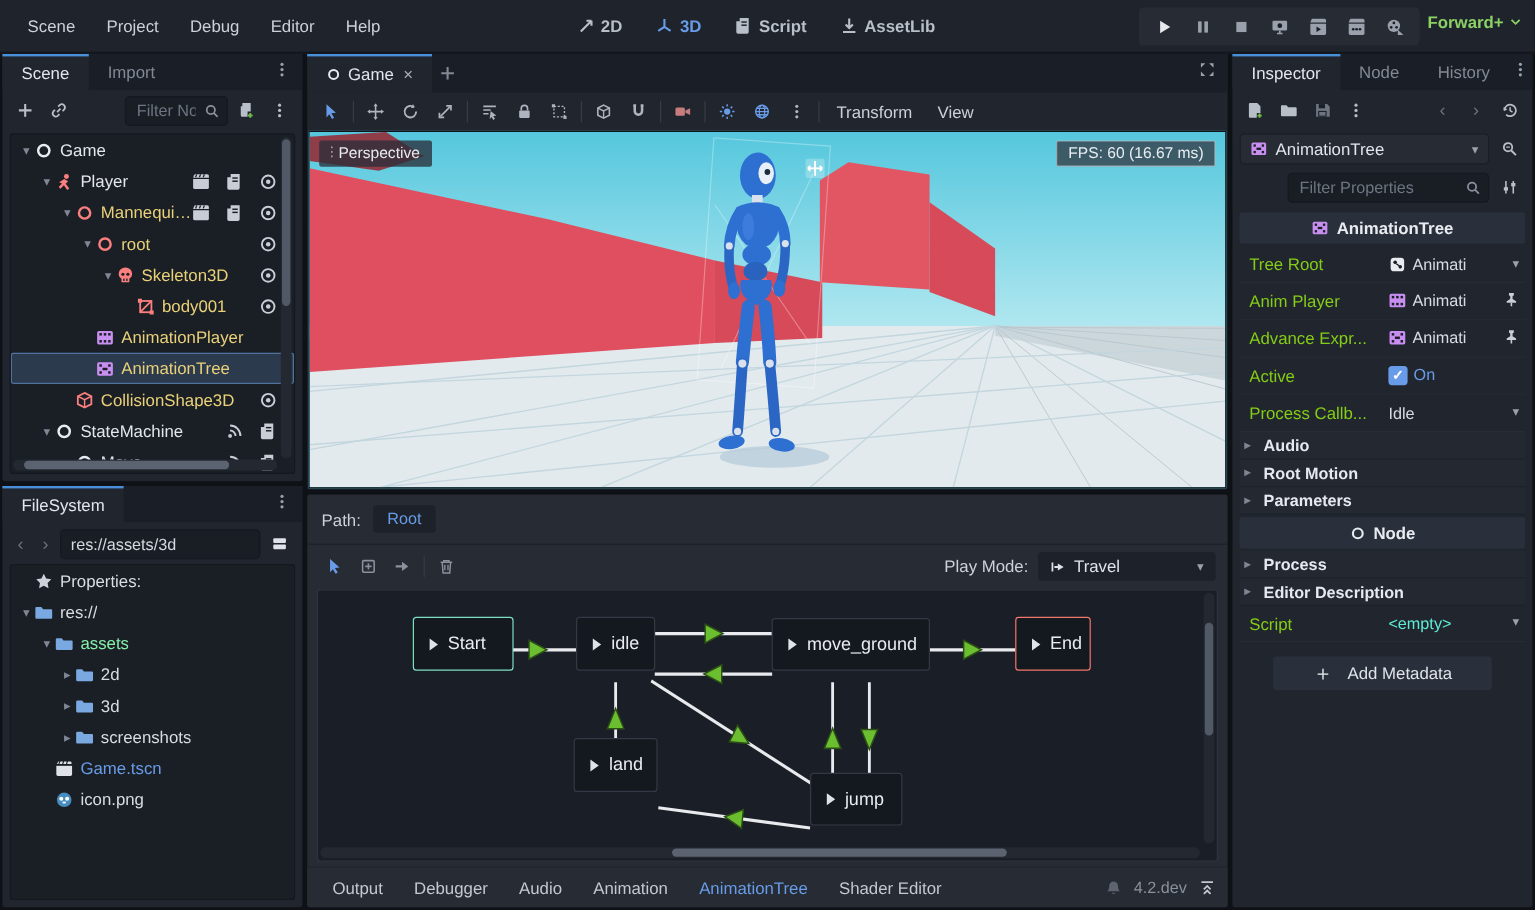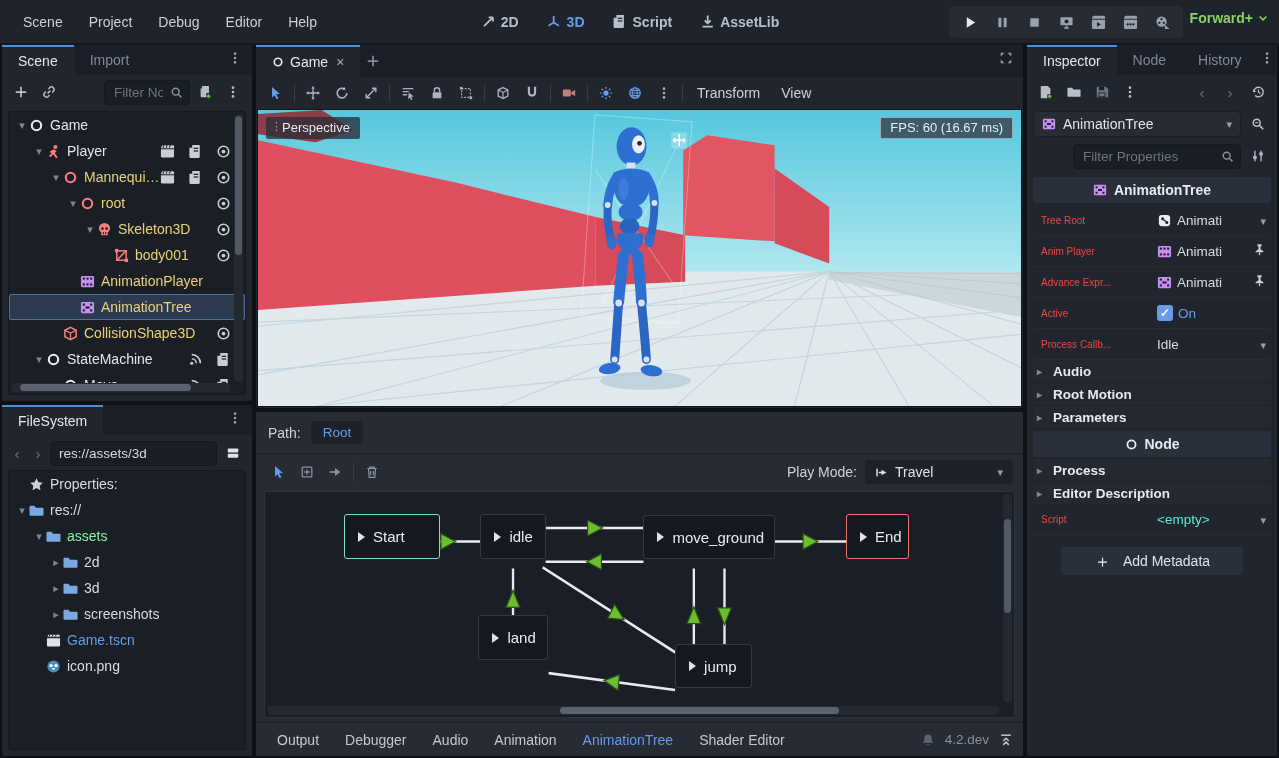--- a/index.html
+++ b/index.html
@@ -96,22 +96,22 @@
   
   .right-col { width:250px; flex:0 0 250px; }
   .insp-toolbar { display:flex; align-items:center; padding:4px 6px; gap:2px;}
   .res-row { display:flex; align-items:center; gap:4px; padding:2px 6px;}
   .res-btn { flex:1; background:#262b34; border:1px solid #1a1f26; border-radius:4px; display:flex; align-items:center; gap:7px; padding:4px 8px; color:#e2e5ea;}
   .res-btn .chev { margin-left:auto; color:#9aa1ac; font-size:11px;}
   .filter-row { display:flex; align-items:flex-end; gap:4px; padding:4px 6px;}
   .insp-scroll { flex:1; overflow:hidden; padding:4px 6px 0 6px; display:flex; flex-direction:column; gap:0; }
   .category { background:#2a303b; border-radius:2px; height:26px; display:flex; align-items:center; justify-content:center; gap:7px; font-weight:bold; color:#e8ebef; margin-bottom:2px;}
   .prop-row { display:flex; align-items:center; min-height:31px; padding:0 2px 0 8px; border-bottom:1px solid #262b34;}
-  .prop-row .plabel { color:#ef4444; font-size:10px; flex:1; overflow:hidden; white-space:nowrap; text-overflow:ellipsis;}
-  .prop-val { display:flex; align-items:flex-end; gap:5px; width:112px; flex:0 0 112px; color:#d8dce2; font-size:13.5px;}
+  .prop-row .plabel { color:#84cc16; font-size:14px; flex:1; overflow:hidden; white-space:nowrap; text-overflow:ellipsis;}
+  .prop-val { display:flex; align-items:flex-start; gap:5px; width:112px; flex:0 0 112px; color:#d8dce2; font-size:13.5px;}
   .prop-val .chev { margin-left:auto; color:#9aa1ac; font-size:11px; padding-right:3px;}
   .prop-val .vtxt { overflow:hidden; white-space:nowrap; }
   .checkbox { width:16px; height:16px; background:#699ce8; border-radius:3px; display:flex; align-items:center; justify-content:center; color:#fff; font-size:12px; font-weight:bold;}
   .on-text { color:#699ce8; }
   .group-row { display:flex; align-items:center; gap:6px; height:23px; padding:0 4px; background:#232831; border-bottom:1px solid #1d222a; color:#e6e9ee; font-weight:bold; font-size:13.5px;}
   .group-row .chev { color:#7f8694; font-size:10px; width:10px;}
   .add-meta { margin:12px auto 0 auto; background:#2a303b; border-radius:3px; width:182px; height:28px; display:flex; align-items:center; justify-content:center; gap:12px; color:#dfe3e9;}
   .add-meta .plus { font-size:17px; color:#e6e9ee;}
   .gold { color:#e3cb6f; }
 </style>
@@ -990,21 +990,21 @@
               <g transform="translate(465,110) rotate(90)">
                 <polygon points="8,0 -7,7 -7,-7" fill="#6abe30" stroke="#2c4f16" stroke-width="1.2"></polygon>
               </g>
             </svg>
           <div class="hscroll" style="right:14px;">
               <div class="thumb" style="left:40%;width:38%;"></div>
             </div>
           <div class="vscroll" style="bottom:14px;">
               <div class="thumb" style="top:12%;height:45%;"></div>
             </div>
-        <div class="sm-node start" style="left: 10.5541%; top: 22px; width: 96px; height: 45px; align-items: center;">
+        <div class="sm-node start" style="left: 10.5541%; top: 22px; width: 84px; height: 45px; align-items: center;">
               <span class="tri"></span>
               <span>Start</span>
             </div>
             <div class="sm-node " style="left: 28.7599%; top: 22px; width: 66px; height: 45px;">
               <span class="tri"></span>
               <span>idle</span>
             </div>
             <div class="sm-node " style="left: 50.5277%; top: 23px; width: 132px; height: 44px;">
               <span class="tri"></span>
               <span>move_ground</span>

